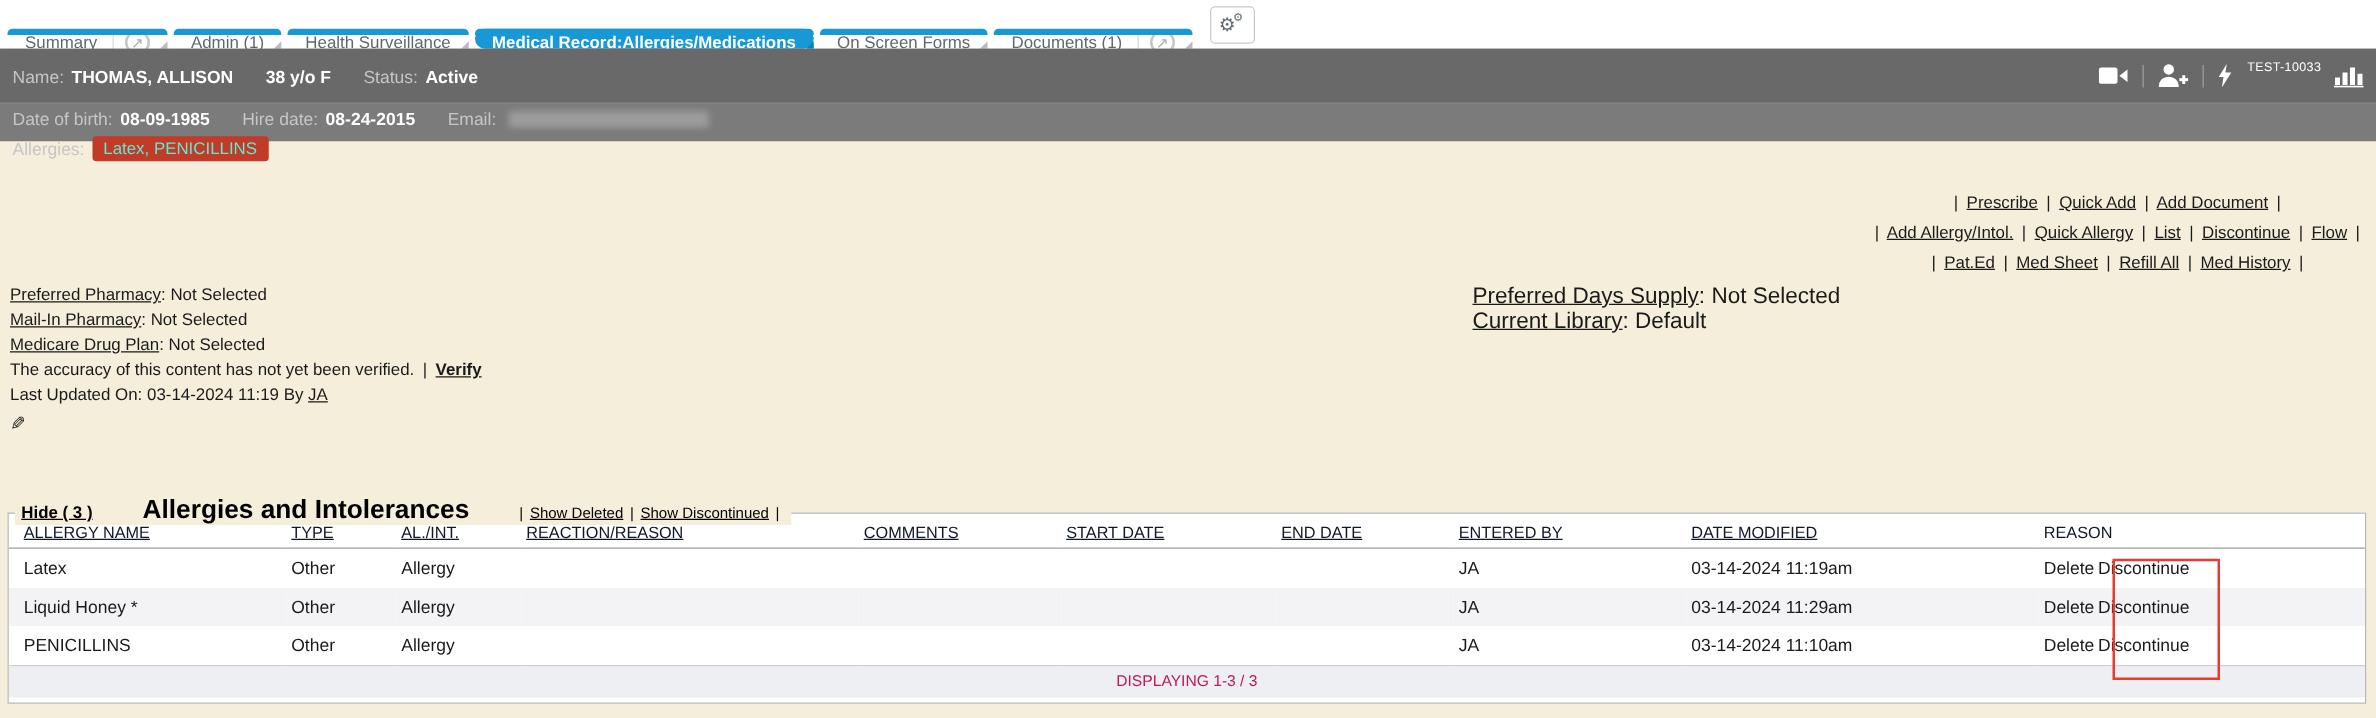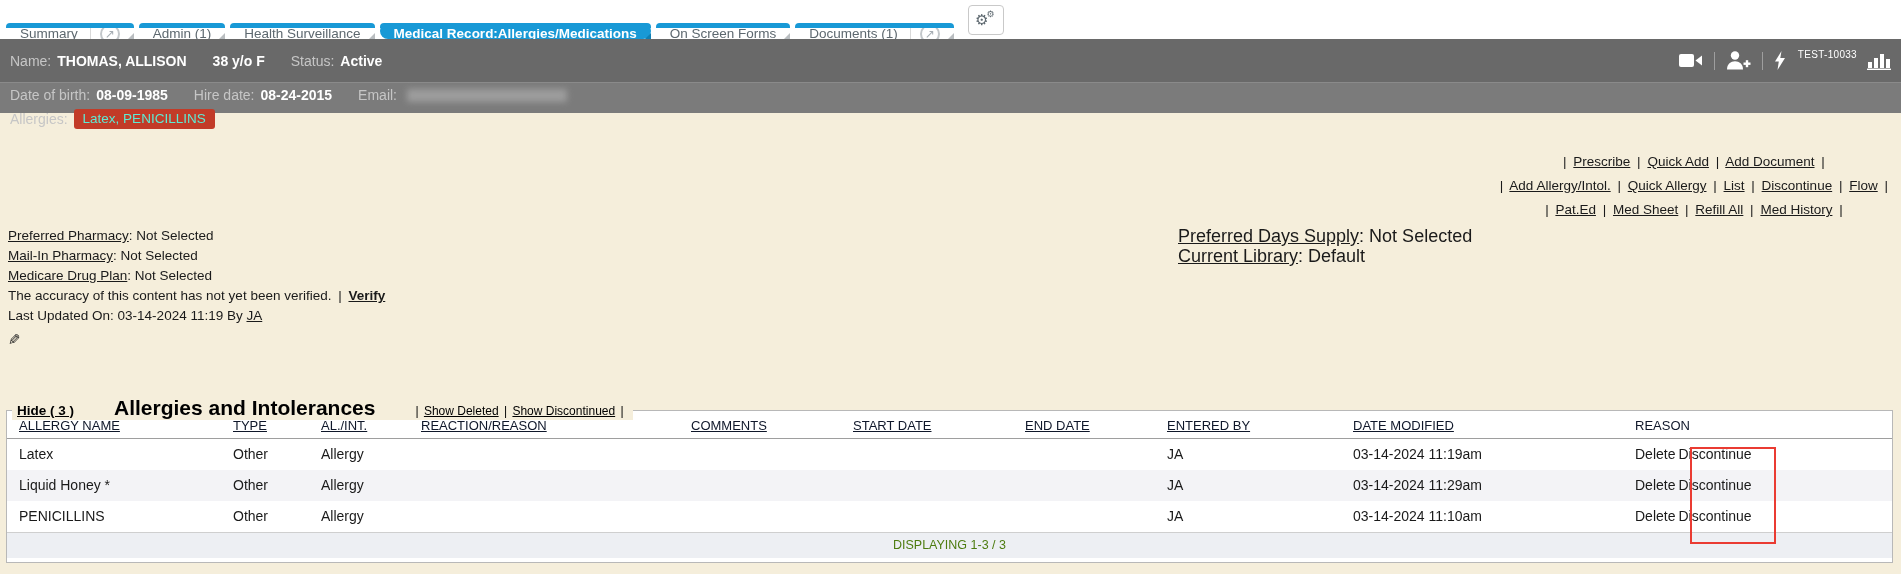--- a/index.html
+++ b/index.html
@@ -105,21 +105,21 @@
     padding:7px 4px 5px; border-bottom:1px solid #9e9e9e; white-space:nowrap;
   }
   th .th-sort { text-decoration:underline; cursor:pointer; }
   td { font-size:14px; color:#1a1a1a; padding:7px 4px 8px; white-space:nowrap; overflow:hidden; }
   .col-first { padding-left:12px; }
   tr.zebra { background:#f3f3f6; }
   .opt-link { cursor:pointer; }
   .opt-sep { display:inline-block; width:3px; }
   .tfoot-row td {
     background:#edeff3; border-top:1px solid #cfcfcf; text-align:center;
-    font-size:12.5px; color:#4d7c0f; padding:5px 0 6px;
+    font-size:12.5px; color:#be185d; padding:5px 0 6px;
   }
   .highlight-box {
     position:absolute; left:1683px; top:36px; width:86px; height:97px;
     border:2px solid #ea3b32; z-index:5; pointer-events:none;
   }
 </style>
 </head>
 <body>
 
 <div class="tabbar">

